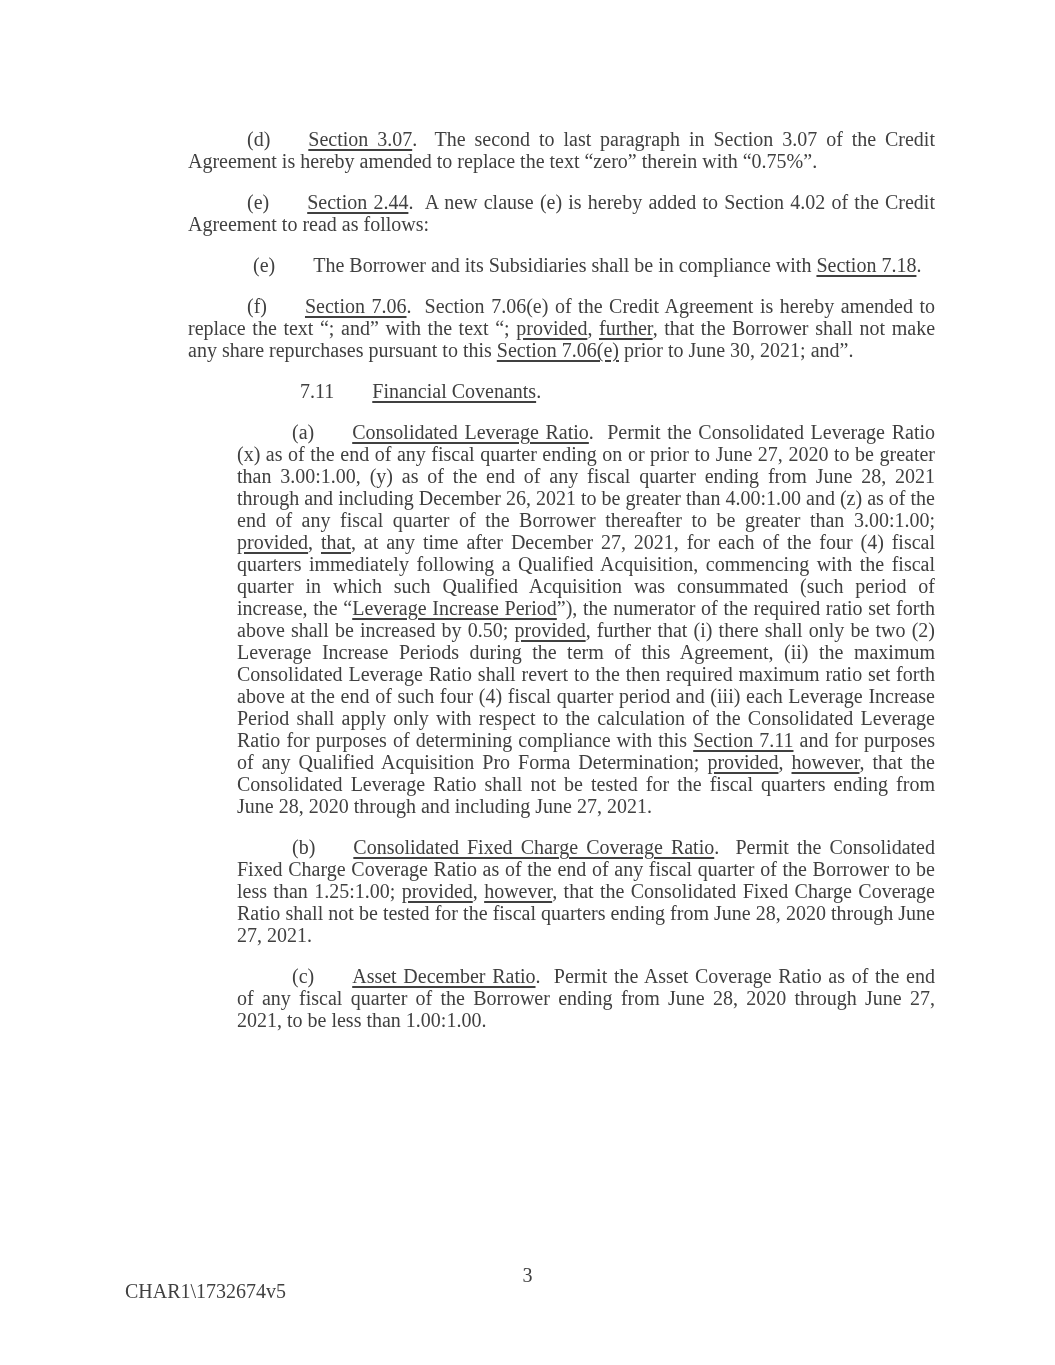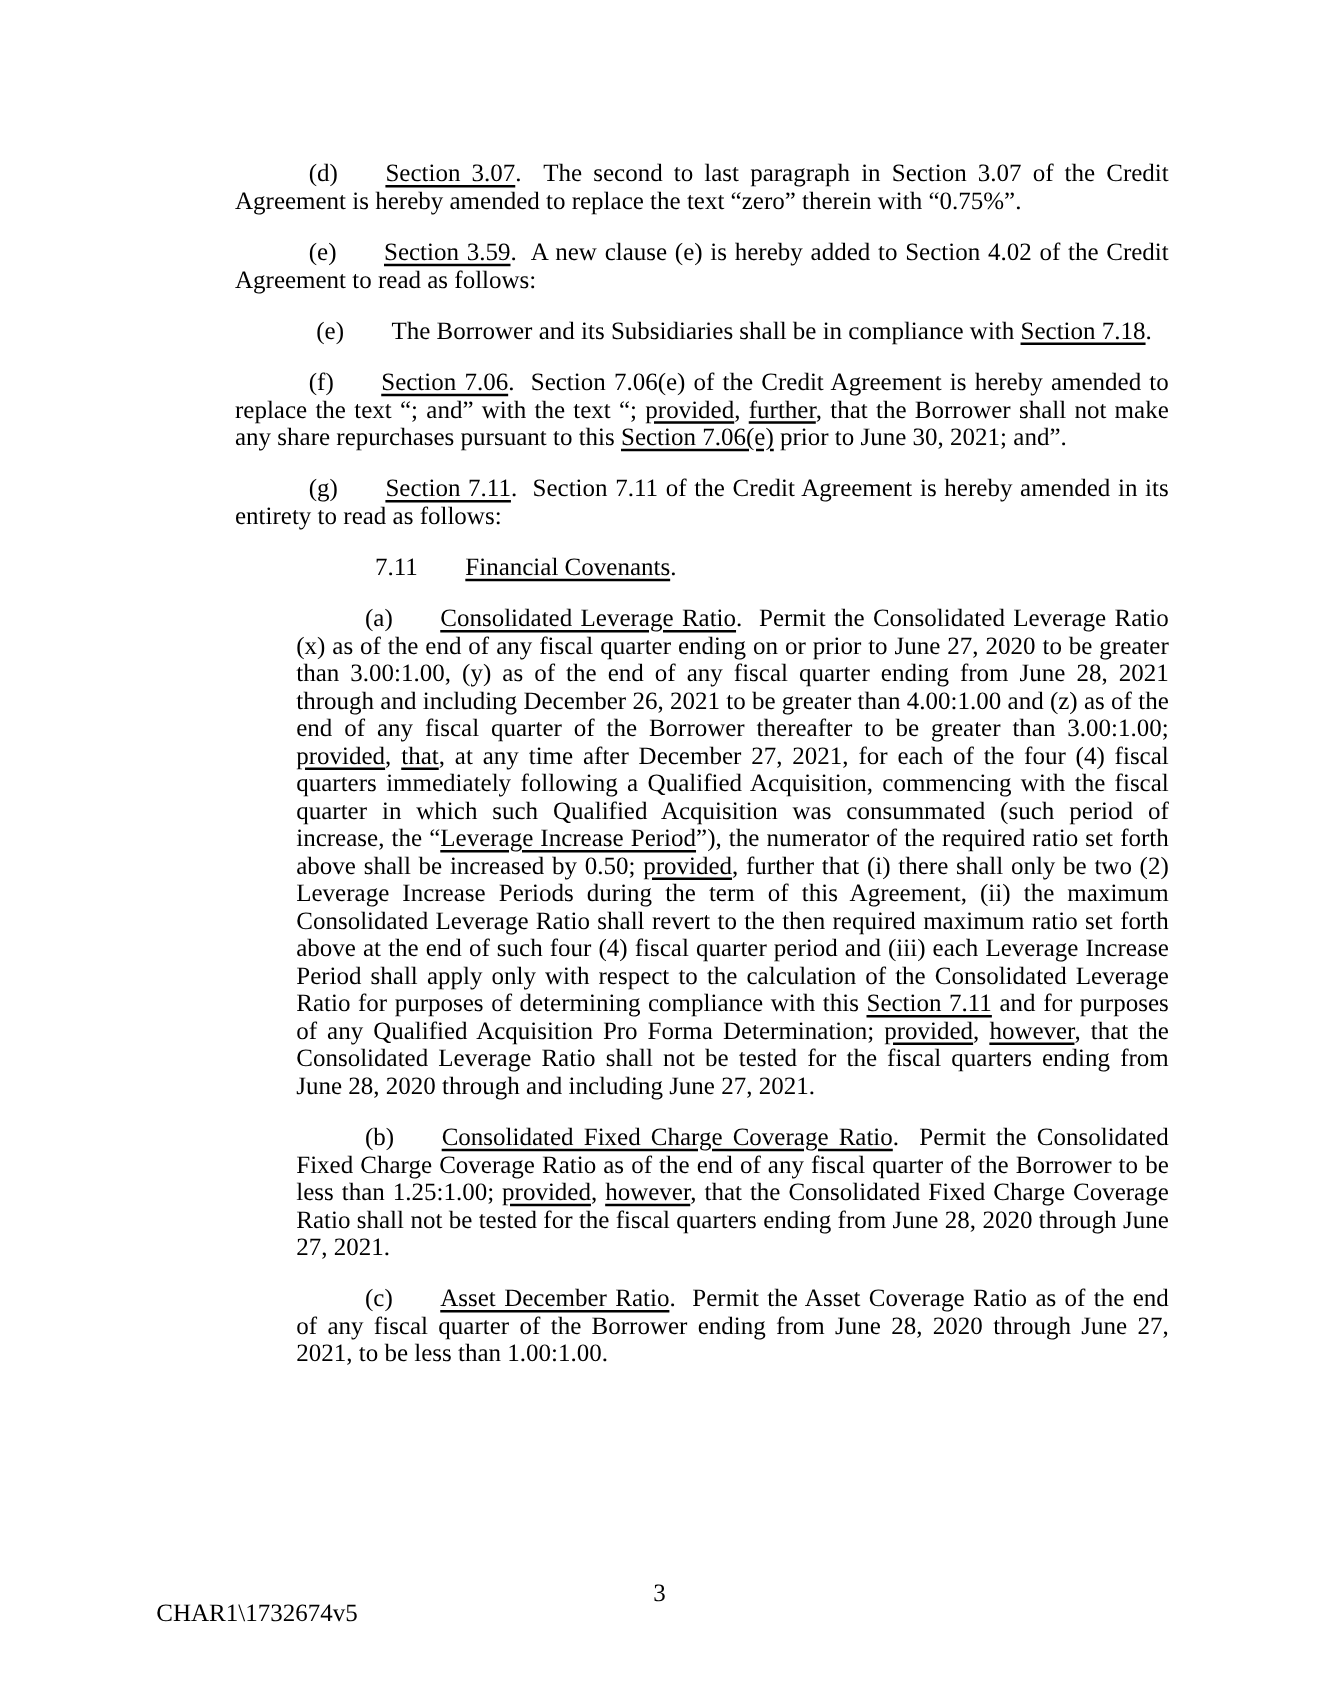--- a/index.html
+++ b/index.html
@@ -3,21 +3,21 @@
 <meta charset="utf-8">
 <style>
   * { margin: 0; padding: 0; box-sizing: border-box; }
   html, body { background: #ffffff; }
   .page {
     position: relative;
     width: 1055px;
     height: 1365px;
     margin: 0 auto;
     background: #ffffff;
-    color: #000000;
+    color: #404040;
     font-family: "Liberation Serif", "DejaVu Serif", serif;
     font-size: 20px;
     line-height: 22px;
   }
   .content {
     position: absolute;
     top: 128px;
     left: 188px;
     right: 120px;
   }
@@ -46,24 +46,23 @@
     font-size: 20px;
     line-height: 18px;
   }
 </style>
 </head>
 <body>
 
 <div class="page">
   <div class="content">
     <div class="para p-main"><span>(d)</span><span class="tab"></span><span class="u">Section 3.07</span><span>.&nbsp; The second to last paragraph in Section 3.07 of the Credit Agreement is hereby amended to replace the text “zero” therein with “0.75%”.</span></div>
-    <div class="para p-main"><span>(e)</span><span class="tab"></span><span class="u">Section 3.59</span><span>.&nbsp; A new clause (e) is hereby added to Section 4.02 of the Credit Agreement to read as follows:</span></div>
+    <div class="para p-main"><span>(e)</span><span class="tab"></span><span class="u">Section 2.44</span><span>.&nbsp; A new clause (e) is hereby added to Section 4.02 of the Credit Agreement to read as follows:</span></div>
     <div class="para p-quote"><span>(e)</span><span class="tab"></span><span>The Borrower and its Subsidiaries shall be in compliance with </span><span class="u">Section 7.18</span><span>.</span></div>
     <div class="para p-main"><span>(f)</span><span class="tab"></span><span class="u">Section 7.06</span><span>.&nbsp; Section 7.06(e) of the Credit Agreement is hereby amended to replace the text “; and” with the text “; </span><span class="u">provided</span><span>, </span><span class="u">further</span><span>, that the Borrower shall not make any share repurchases pursuant to this </span><span class="u">Section 7.06(e)</span><span> prior to June 30, 2021; and”.</span></div>
-    <div class="para p-main"><span>(g)</span><span class="tab"></span><span class="u">Section 7.11</span><span>.&nbsp; Section 7.11 of the Credit Agreement is hereby amended in its entirety to read as follows:</span></div>
     <div class="para p-head"><span>7.11</span><span class="tab"></span><span class="u">Financial Covenants</span><span>.</span></div>
     <div class="para p-sub"><span>(a)</span><span class="tab"></span><span class="u">Consolidated Leverage Ratio</span><span>.&nbsp; Permit the Consolidated Leverage Ratio (x) as of the end of any fiscal quarter ending on or prior to June 27, 2020 to be greater than 3.00:1.00, (y) as of the end of any fiscal quarter ending from June 28, 2021 through and including December 26, 2021 to be greater than 4.00:1.00 and (z) as of the end of any fiscal quarter of the Borrower thereafter to be greater than 3.00:1.00; </span><span class="u">provided</span><span>, </span><span class="u">that</span><span>, at any time after December 27, 2021, for each of the four (4) fiscal quarters immediately following a Qualified Acquisition, commencing with the fiscal quarter in which such Qualified Acquisition was consummated (such period of increase, the “</span><span class="u">Leverage Increase Period</span><span>”), the numerator of the required ratio set forth above shall be increased by 0.50; </span><span class="u">provided</span><span>, further that (i) there shall only be two (2) Leverage Increase Periods during the term of this Agreement, (ii) the maximum Consolidated Leverage Ratio shall revert to the then required maximum ratio set forth above at the end of such four (4) fiscal quarter period and (iii) each Leverage Increase Period shall apply only with respect to the calculation of the Consolidated Leverage Ratio for purposes of determining compliance with this </span><span class="u">Section 7.11</span><span> and for purposes of any Qualified Acquisition Pro Forma Determination; </span><span class="u">provided</span><span>, </span><span class="u">however</span><span>, that the Consolidated Leverage Ratio shall not be tested for the fiscal quarters ending from June 28, 2020 through and including June 27, 2021.</span></div>
     <div class="para p-sub"><span>(b)</span><span class="tab"></span><span class="u">Consolidated Fixed Charge Coverage Ratio</span><span>.&nbsp; Permit the Consolidated Fixed Charge Coverage Ratio as of the end of any fiscal quarter of the Borrower to be less than 1.25:1.00; </span><span class="u">provided</span><span>, </span><span class="u">however</span><span>, that the Consolidated Fixed Charge Coverage Ratio shall not be tested for the fiscal quarters ending from June 28, 2020 through June 27, 2021.</span></div>
     <div class="para p-sub"><span>(c)</span><span class="tab"></span><span class="u">Asset December Ratio</span><span>.&nbsp; Permit the Asset Coverage Ratio as of the end of any fiscal quarter of the Borrower ending from June 28, 2020 through June 27, 2021, to be less than 1.00:1.00.</span></div>
   </div>
 
   <div class="page-number">3</div>
   <div class="footer-id">CHAR1\1732674v5</div>
 </div>
 

